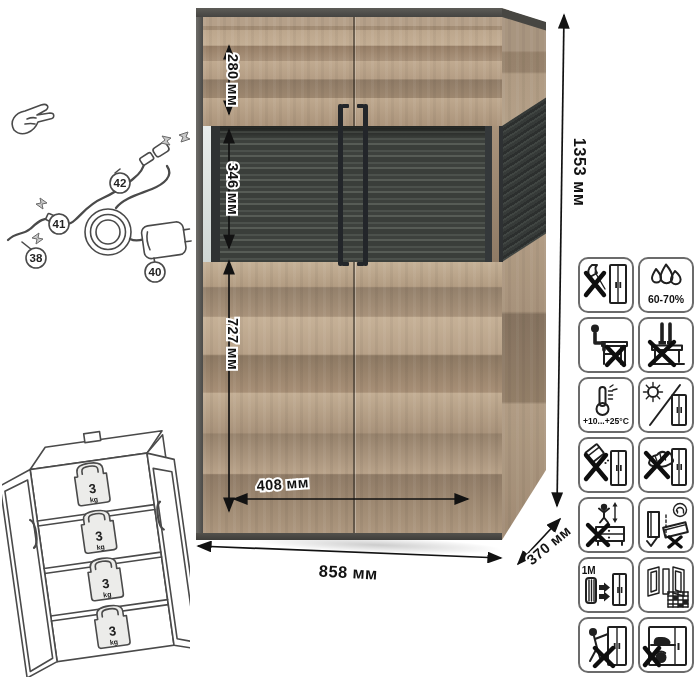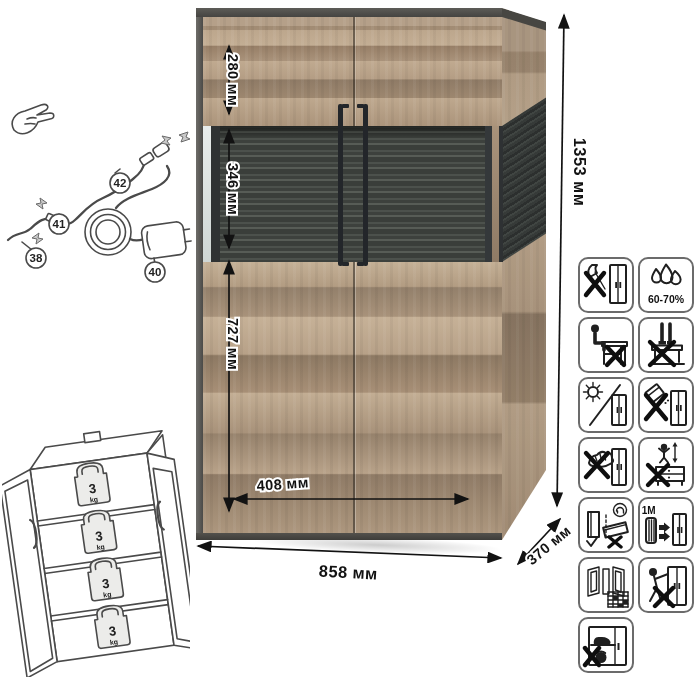--- a/index.html
+++ b/index.html
@@ -302,20 +302,28 @@
       <svg viewBox="0 0 48 48">
         <path class="ic ic-thk" d="M20,3 v17 M28,3 v17" stroke-width="4"></path>
         <rect class="fil" x="16.5" y="20" width="7.5" height="3.6"></rect>
         <rect class="fil" x="25" y="20" width="7.5" height="3.6"></rect>
         <rect class="ic" x="10" y="24.5" width="30" height="4.5"></rect>
         <path class="ic" d="M13,29 v12 M37,29 v12 M8,43 h34"></path>
         <path class="xx" d="M8,21 L32,44 M32,21 L8,44"></path>
       </svg>
     </div>
 
+    <div class="tile">
+      <svg viewBox="0 0 48 48">
+        <rect class="ic" x="17.5" y="6" width="6" height="19" rx="3"></rect>
+        <circle class="ic" cx="20.5" cy="28" r="6" fill="#8c8c8c"></circle>
+        <path class="ic ic-thin" d="M26.5,10 h4 M26.5,14 h4 M26.5,18 h4 M28,6 l3,-2 M31,9 l4,-1"></path>
+        <text class="itxt" x="24" y="43" font-size="8.6">+10...+25°C</text>
+      </svg>
+    </div>
 
     <div class="tile">
       <svg viewBox="0 0 48 48">
         <circle class="ic" cx="11" cy="11" r="5"></circle>
         <path class="ic ic-thin" d="M11,1.5 v3 M11,17.5 v3 M1.5,11 h3 M17.5,11 h3
                  M4.3,4.3 l2.1,2.1 M15.6,15.6 l2.1,2.1 M4.3,17.7 l2.1,-2.1 M15.6,6.4 l2.1,-2.1"></path>
         <line class="ic" x1="8" y1="44" x2="38" y2="4" stroke-width="2.4"></line>
         <rect class="ic" x="30" y="14" width="14" height="30" rx="1"></rect>
         <line class="ic ic-thin" x1="37" y1="15" x2="37" y2="43"></line>
         <rect class="fil" x="34.6" y="26" width="1.6" height="6"></rect>

